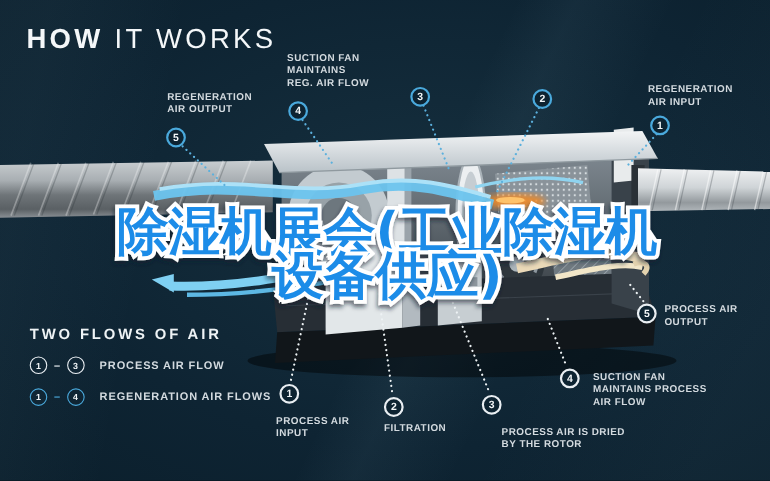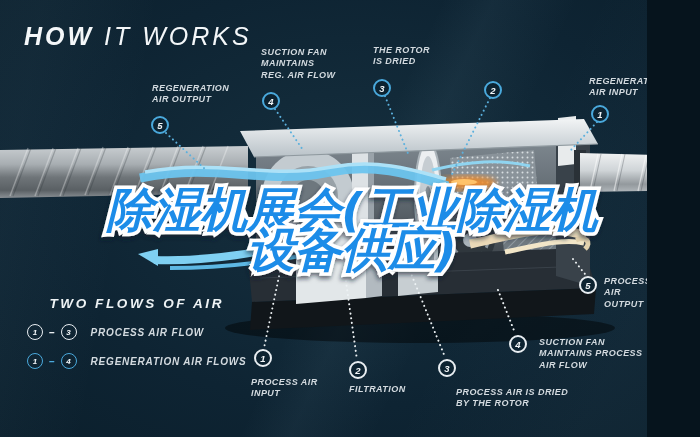--- a/index.html
+++ b/index.html
@@ -1,43 +1,42 @@
 <!DOCTYPE html>
 <html><head>
 <meta charset="utf-8">
 <style>
   html,body{margin:0;padding:0;background:#06141d;}
   .stage{
-    position:relative;width:647px;height:437px;overflow:hidden;
+    position:relative;width:700px;height:437px;overflow:hidden;
     font-family:"Liberation Sans",sans-serif;
     background:
       linear-gradient(115deg, rgba(150,195,215,0) 52%, rgba(150,195,215,0.055) 58%, rgba(150,195,215,0) 68%),
       linear-gradient(100deg, rgba(140,185,205,0.05) 6%, rgba(0,0,0,0) 22%),
       linear-gradient(295deg, rgba(140,185,205,0.04) 8%, rgba(0,0,0,0) 30%),
       radial-gradient(ellipse at 55% 45%, #16303f 0%, #0e2433 62%, #0b1f2c 100%);
-    font-style: italic;
   }
   .scene-svg{position:absolute;left:0;top:0;}
   .overlay-svg{position:absolute;left:0;top:0;pointer-events:none;}
   .page-title{position:absolute;left:24px;top:22px;font-size:25px;letter-spacing:3px;color:#f4f7f9;white-space:nowrap;}
   .page-title .b{font-weight:800;}
   .page-title .l{font-weight:300;}
   .lbl{
     position:absolute;font-size:9px;font-weight:bold;letter-spacing:.45px;
     line-height:1.25;color:#d3dadf;white-space:pre-line;
   }
   .marker{
     position:absolute;width:18px;height:18px;box-sizing:border-box;border-radius:50%;
     background:#0d2331;color:#f2f6f8;font-size:9.5px;font-weight:bold;
     display:flex;align-items:center;justify-content:center;
   }
   .marker.regen{border:2px solid #4aa9dc;}
   .marker.process{border:2px solid #e9eef2;}
   .legend{position:absolute;left:27px;top:296px;}
-  .legend-title{font-size:13.5px;font-weight:600;letter-spacing:2.6px;color:#eef3f5;white-space:nowrap;text-align:center;}
+  .legend-title{font-size:13.5px;font-weight:600;letter-spacing:2.6px;color:#eef3f5;white-space:nowrap;}
   .legend-row{display:flex;align-items:center;margin-top:13px;}
   .lg-circle{
     width:16px;height:16px;box-sizing:border-box;border-radius:50%;flex:0 0 auto;
     color:#f2f6f8;font-size:8px;font-weight:bold;display:flex;align-items:center;justify-content:center;
   }
   .legend-row.process .lg-circle{border:1.5px solid #e9eef2;}
   .legend-row.regeneration .lg-circle{border:1.5px solid #4aa9dc;}
   .lg-dash{margin:0 6px;font-weight:bold;font-size:10px;}
   .legend-row.process .lg-dash{color:#e9eef2;}
   .legend-row.regeneration .lg-dash{color:#4aa9dc;}
@@ -192,22 +191,20 @@
   <div class="page-title">
     <span class="b">HOW</span>
     <span class="l">IT WORKS</span>
   </div>
 
   <div class="lbl" style="left:152px;top:83px">REGENERATION
 AIR OUTPUT</div>
   <div class="lbl" style="left:261px;top:47px">SUCTION FAN
 MAINTAINS
 REG. AIR FLOW</div>
-  <div class="lbl" style="left:373px;top:45px">THE ROTOR
-IS DRIED</div>
   <div class="lbl" style="left:589px;top:76px">REGENERATION
 AIR INPUT</div>
 
   <div class="marker regen" style="left:151px;top:116px">5</div>
   <div class="marker regen" style="left:262px;top:92px">4</div>
   <div class="marker regen" style="left:373px;top:79px">3</div>
   <div class="marker regen" style="left:484px;top:81px">2</div>
   <div class="marker regen" style="left:591px;top:105px">1</div>
 
   <div class="lbl" style="left:251px;top:377px">PROCESS AIR

